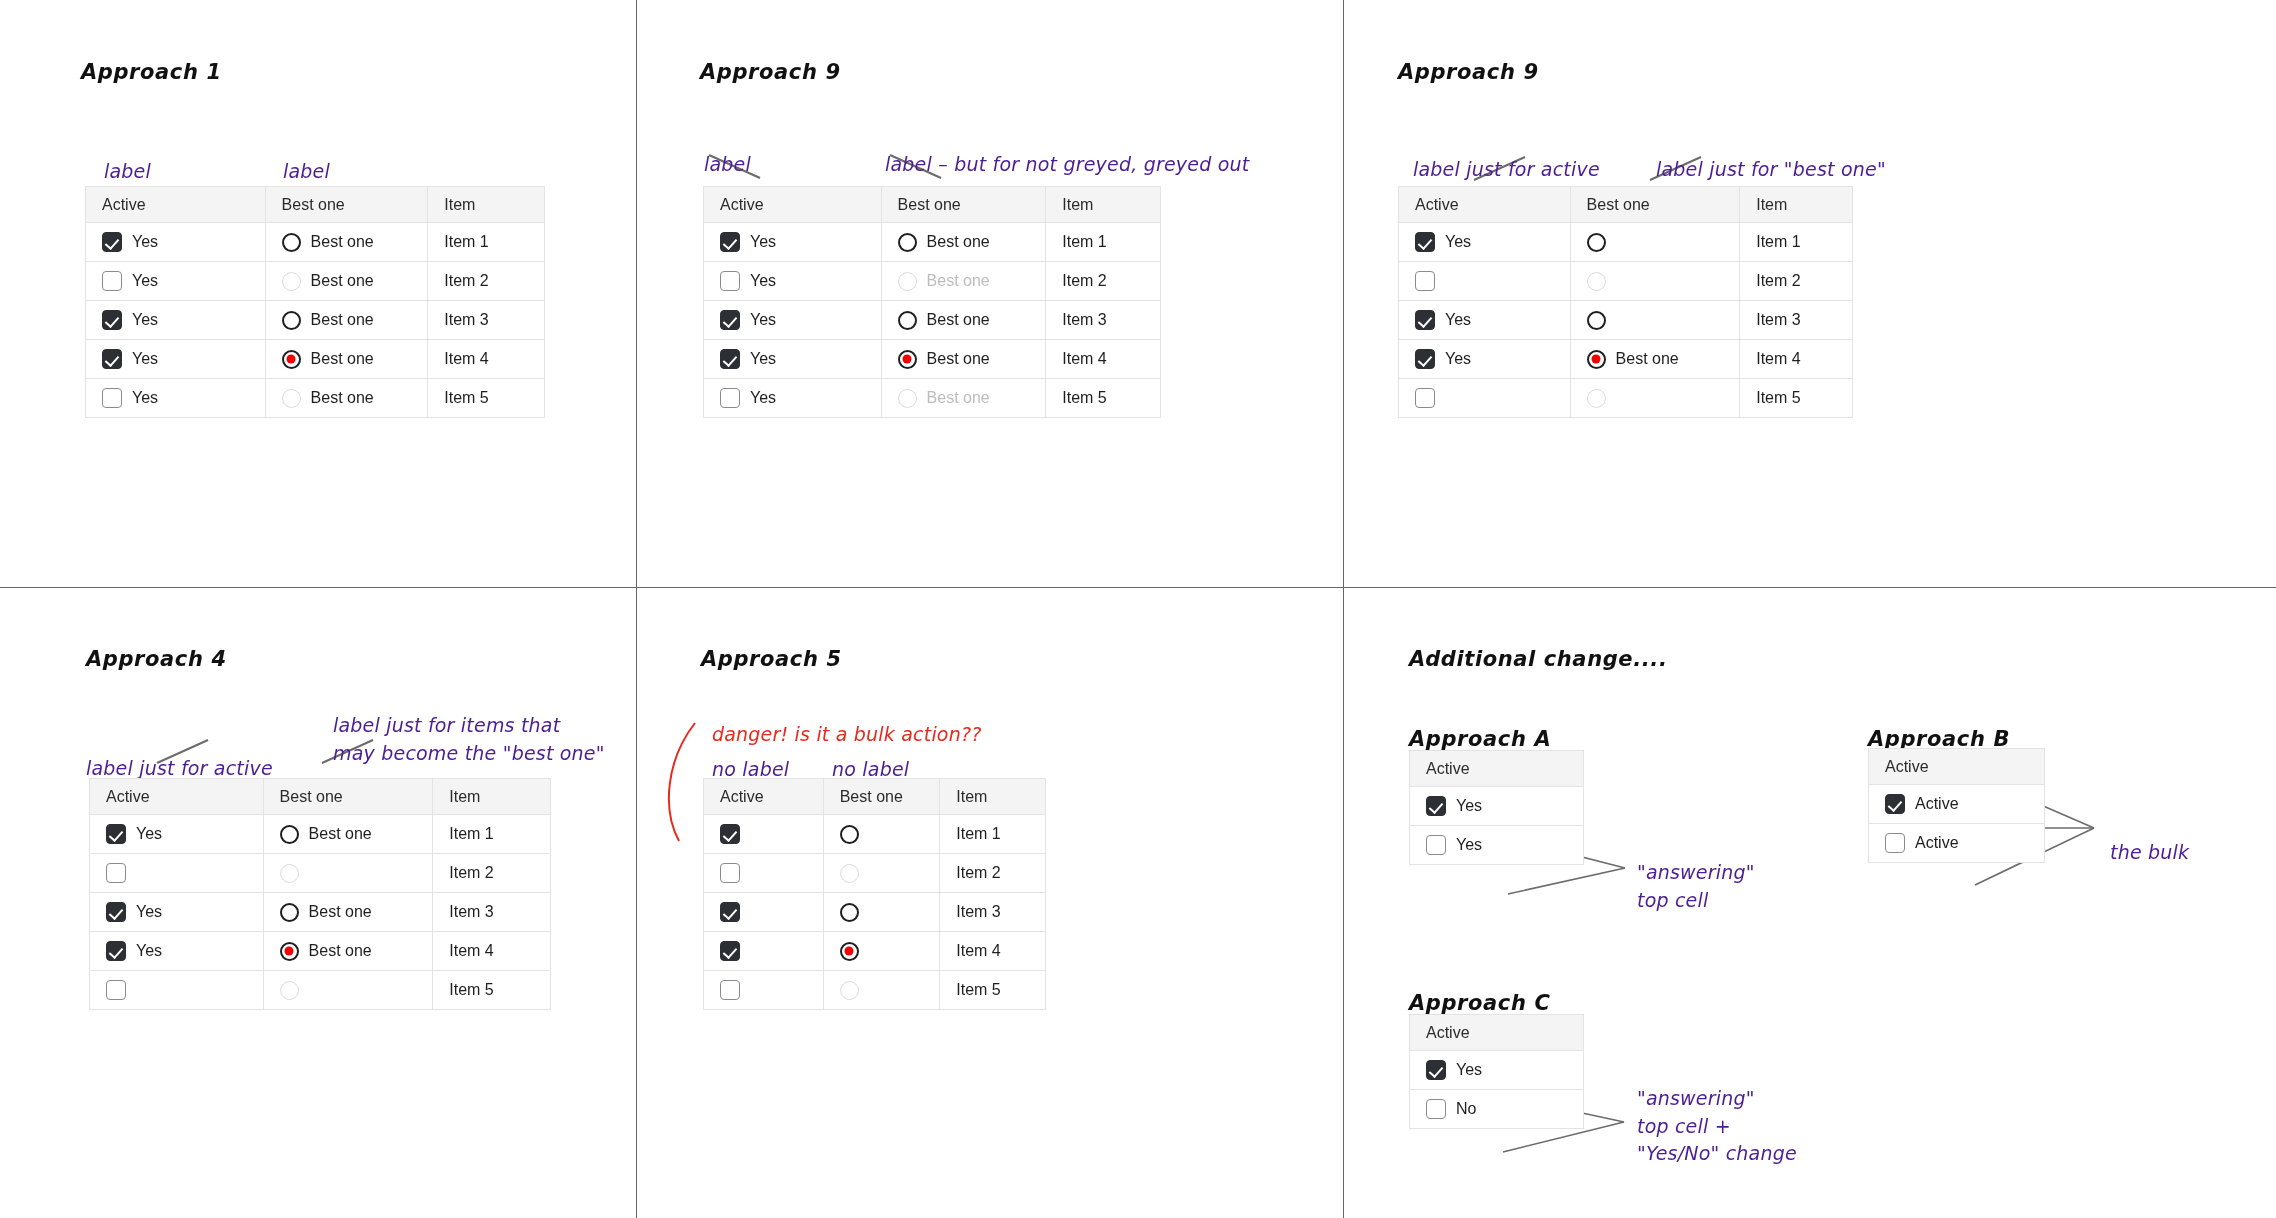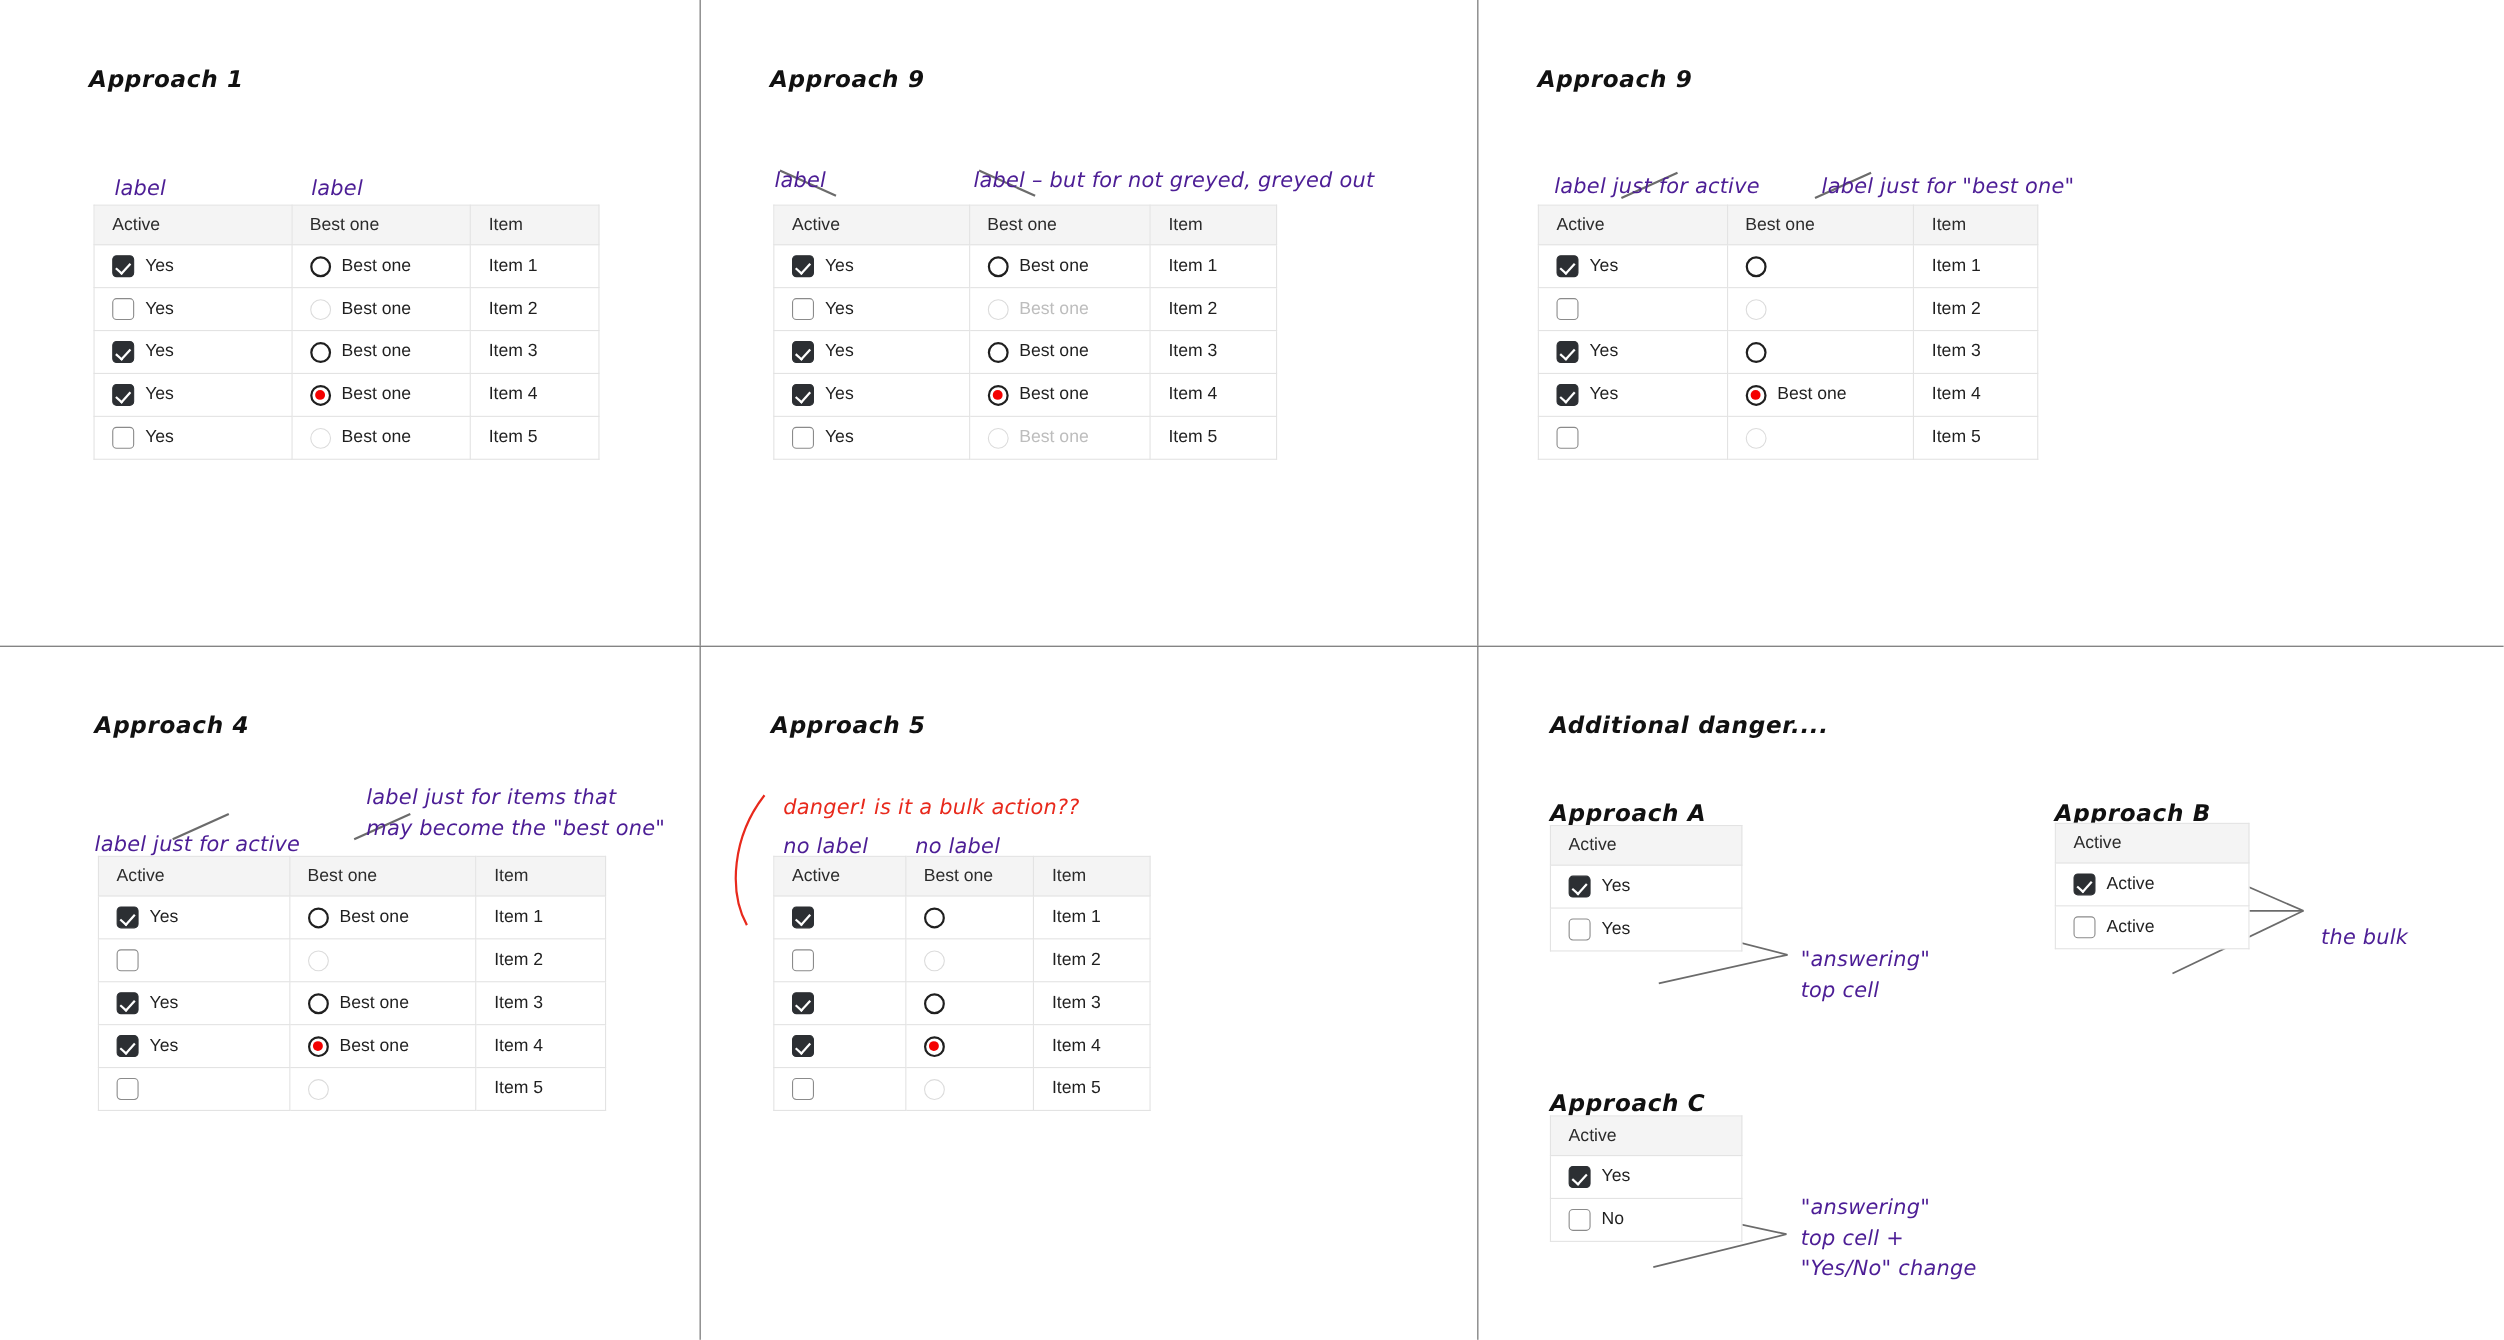--- a/index.html
+++ b/index.html
@@ -580,21 +580,21 @@
           <td>
             <div class="cellflex">
               <span class="rd dim"></span>
             </div>
           </td>
           <td>Item 5</td>
         </tr>
       </tbody>
   </table>
 
-  <div class="abs hand-title" style="left:1409px;top:620px;">Additional danger....</div>
+  <div class="abs hand-title" style="left:1409px;top:620px;">Additional change....</div>
 
   <div class="abs hand-title" style="left:1409px;top:700px;">Approach A</div>
   <table class="tbl" id="tbl-ca" style="left:1409px;top:750px;width:175px;">
     <thead>
         <tr>
       <th>Active</th>
     </tr>
       </thead>
     <tbody>
         <tr>

